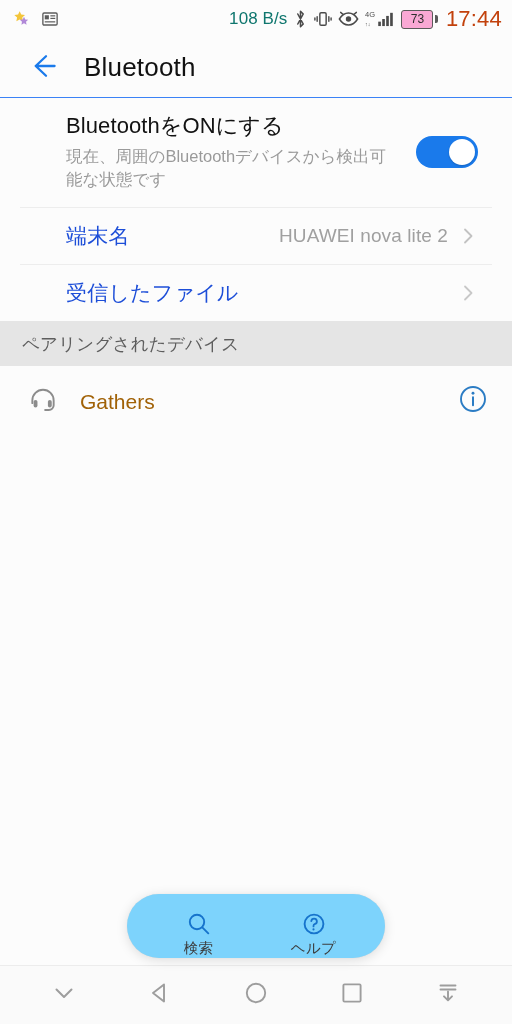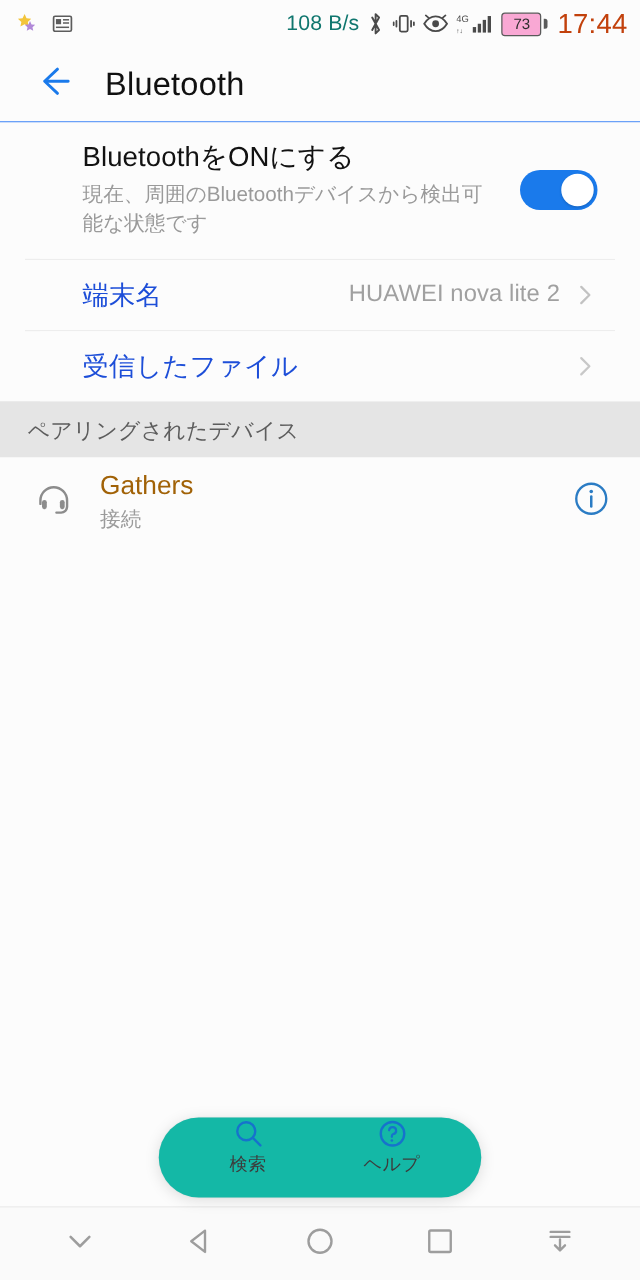--- a/index.html
+++ b/index.html
@@ -262,25 +262,25 @@
     right: 0;
     bottom: 66px;
     display: flex;
     justify-content: center;
     pointer-events: none;
   }
   .fab-pill {
     pointer-events: auto;
     width: 258px;
     height: 64px;
-    background: #14b8a6;
+    background: #7dd3fc;
     border-radius: 32px;
     box-shadow: 0 2px 12px rgba(0,0,0,0.13), 0 0 1px rgba(0,0,0,0.10);
     display: flex;
-    align-items: flex-start;
+    align-items: flex-end;
     justify-content: space-around;
     padding: 0 14px;
     box-sizing: border-box;
   }
   .fab-item {
     display: flex;
     flex-direction: column;
     align-items: center;
     justify-content: center;
     gap: 2px;
@@ -444,21 +444,20 @@
     <div class="device-row">
       <div class="device-icon">
         <svg width="32" height="32" viewBox="0 0 30 30">
           <path d="M5 17v-2.5A10 10 0 0 1 25 14.5V19a4.5 4.5 0 0 1-4.5 4.5H17" fill="none" stroke="#8c8c8c" stroke-width="1.8" stroke-linecap="round"></path>
           <rect x="6.2" y="14" width="3.6" height="7" rx="1.8" fill="#8c8c8c"></rect>
           <rect x="19.6" y="14" width="3.6" height="7" rx="1.8" fill="#8c8c8c"></rect>
         </svg>
       </div>
       <div class="device-texts">
         <div class="device-name">Gathers</div>
-        <div class="device-state">接続</div>
       </div>
       <div class="info-btn">
         <span>
           <svg width="30" height="30" viewBox="0 0 24 24">
             <circle cx="12" cy="12" r="9.6" fill="none" stroke="#2b7cc4" stroke-width="1.5"></circle>
             <circle cx="12" cy="7.4" r="1.15" fill="#2b7cc4"></circle>
             <path d="M12 10.6v6.3" stroke="#2b7cc4" stroke-width="1.6" stroke-linecap="round"></path>
           </svg>
         </span>
       </div>

